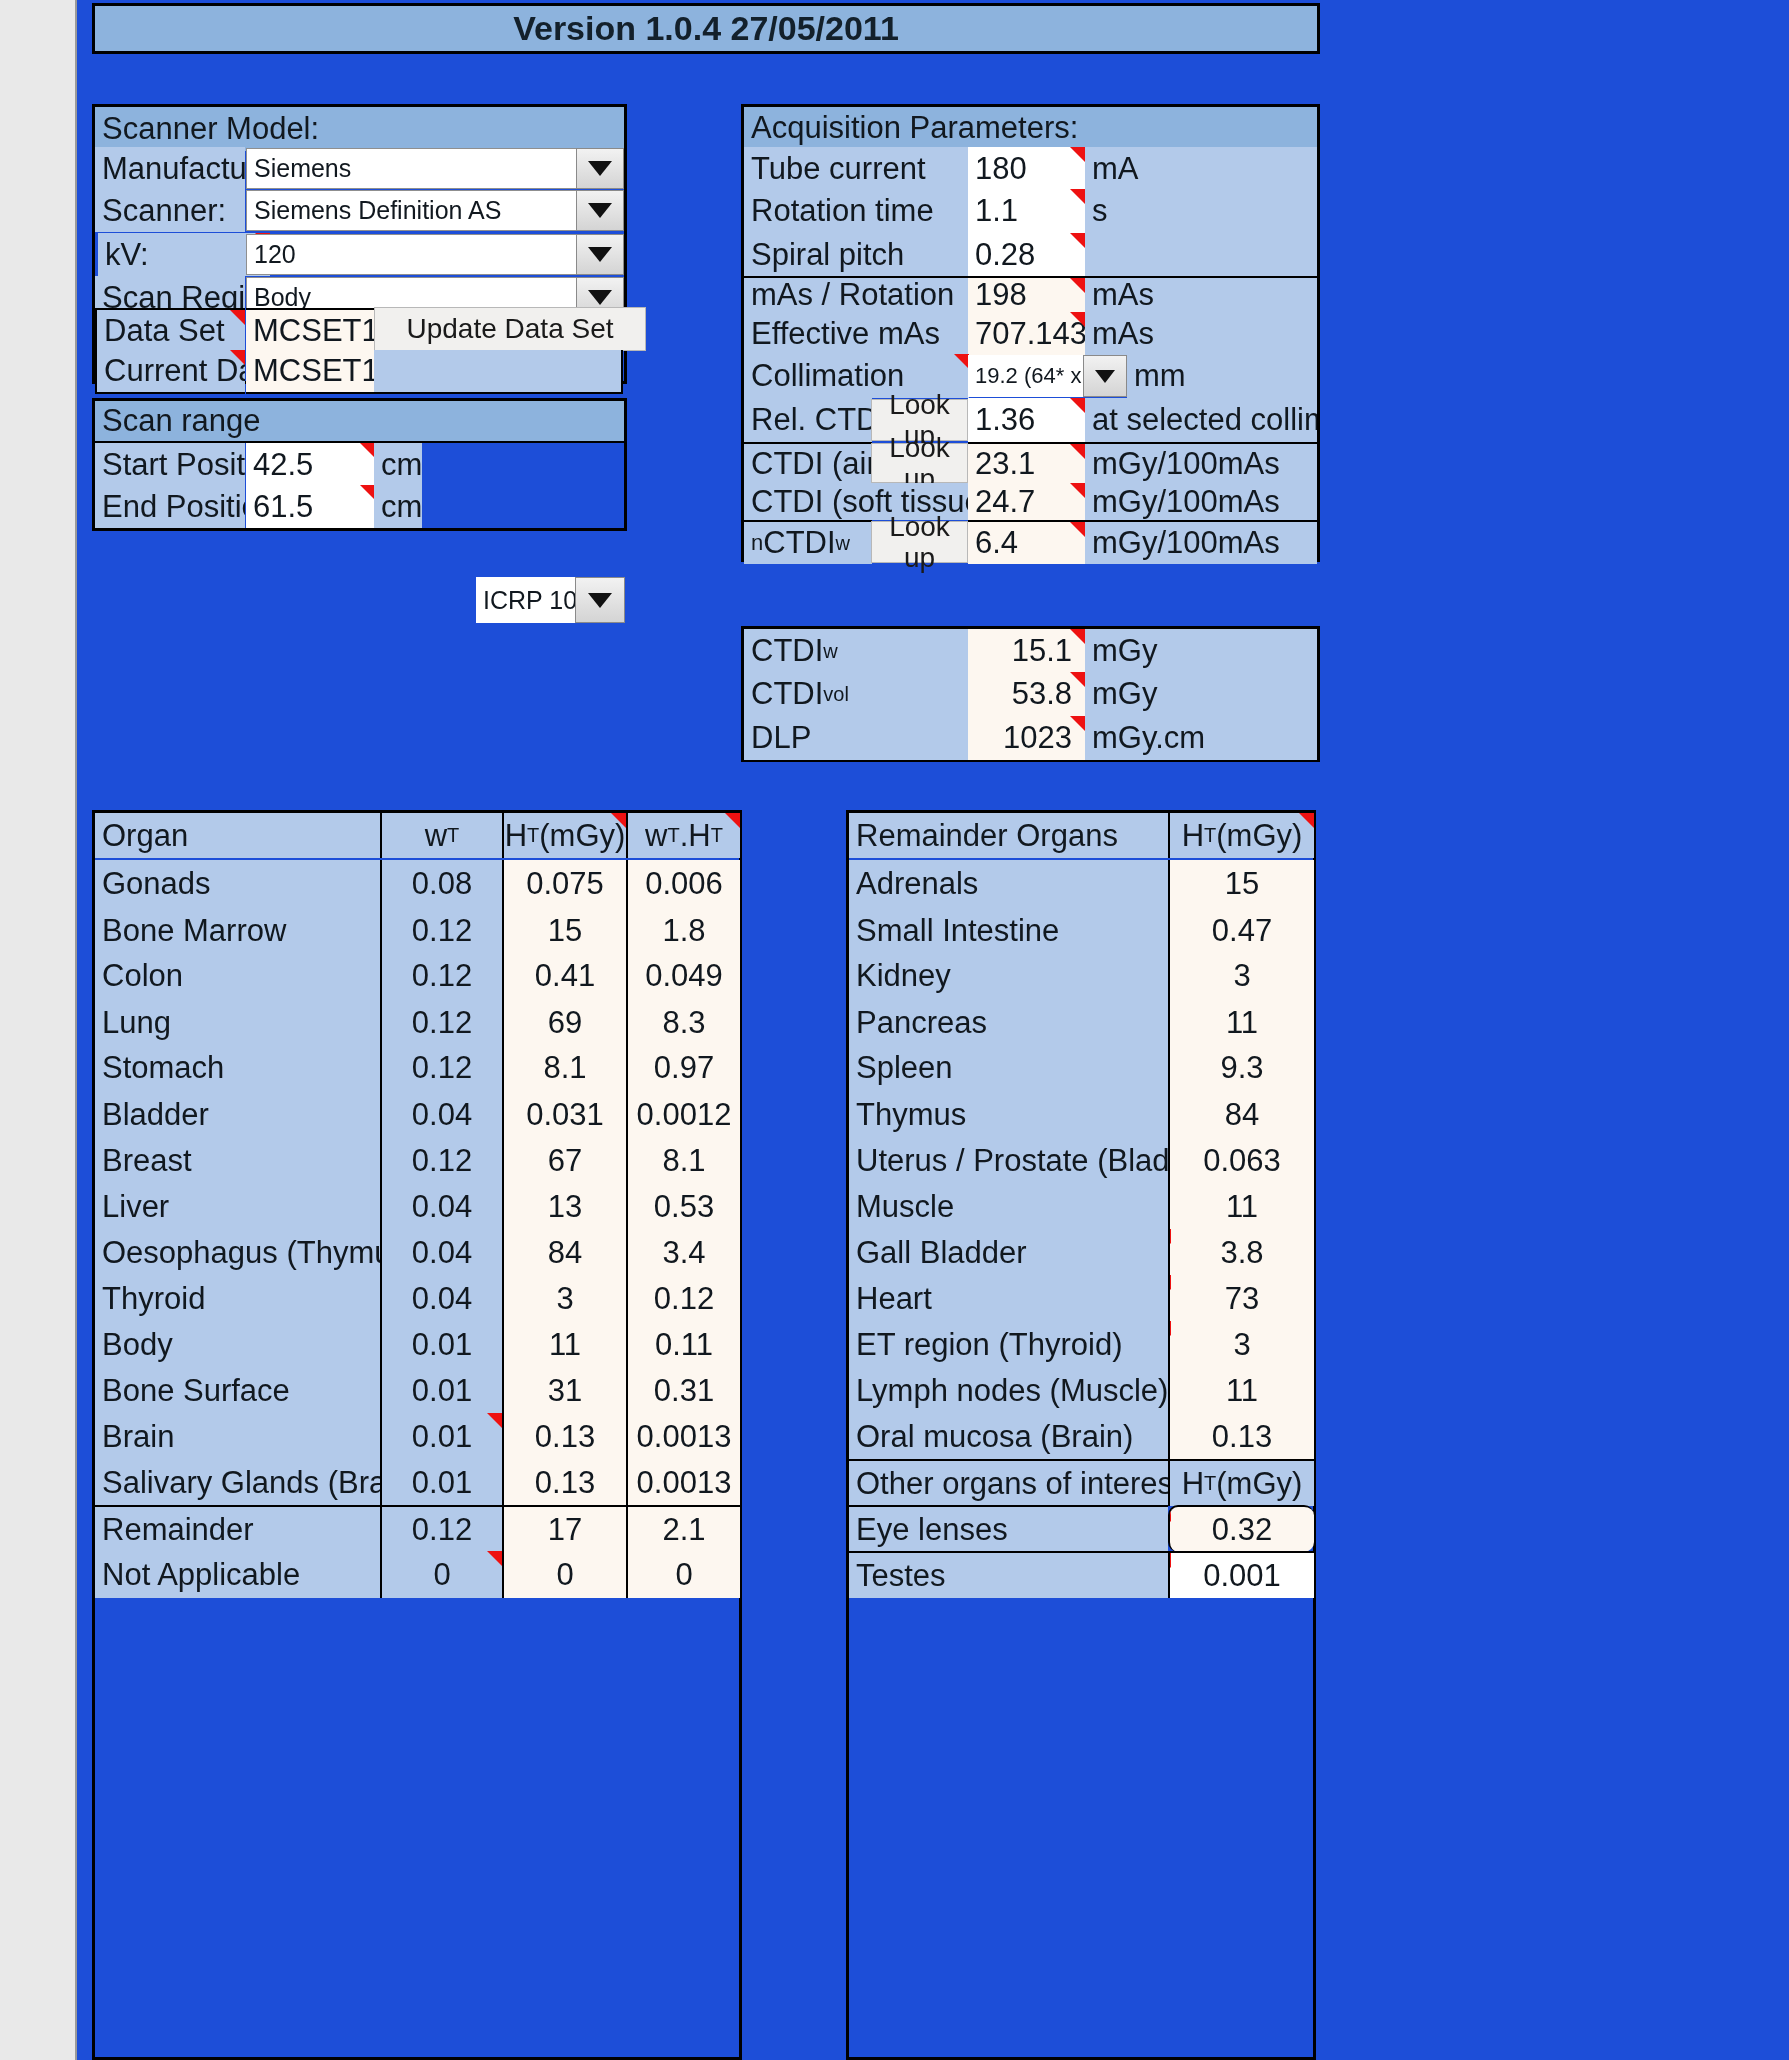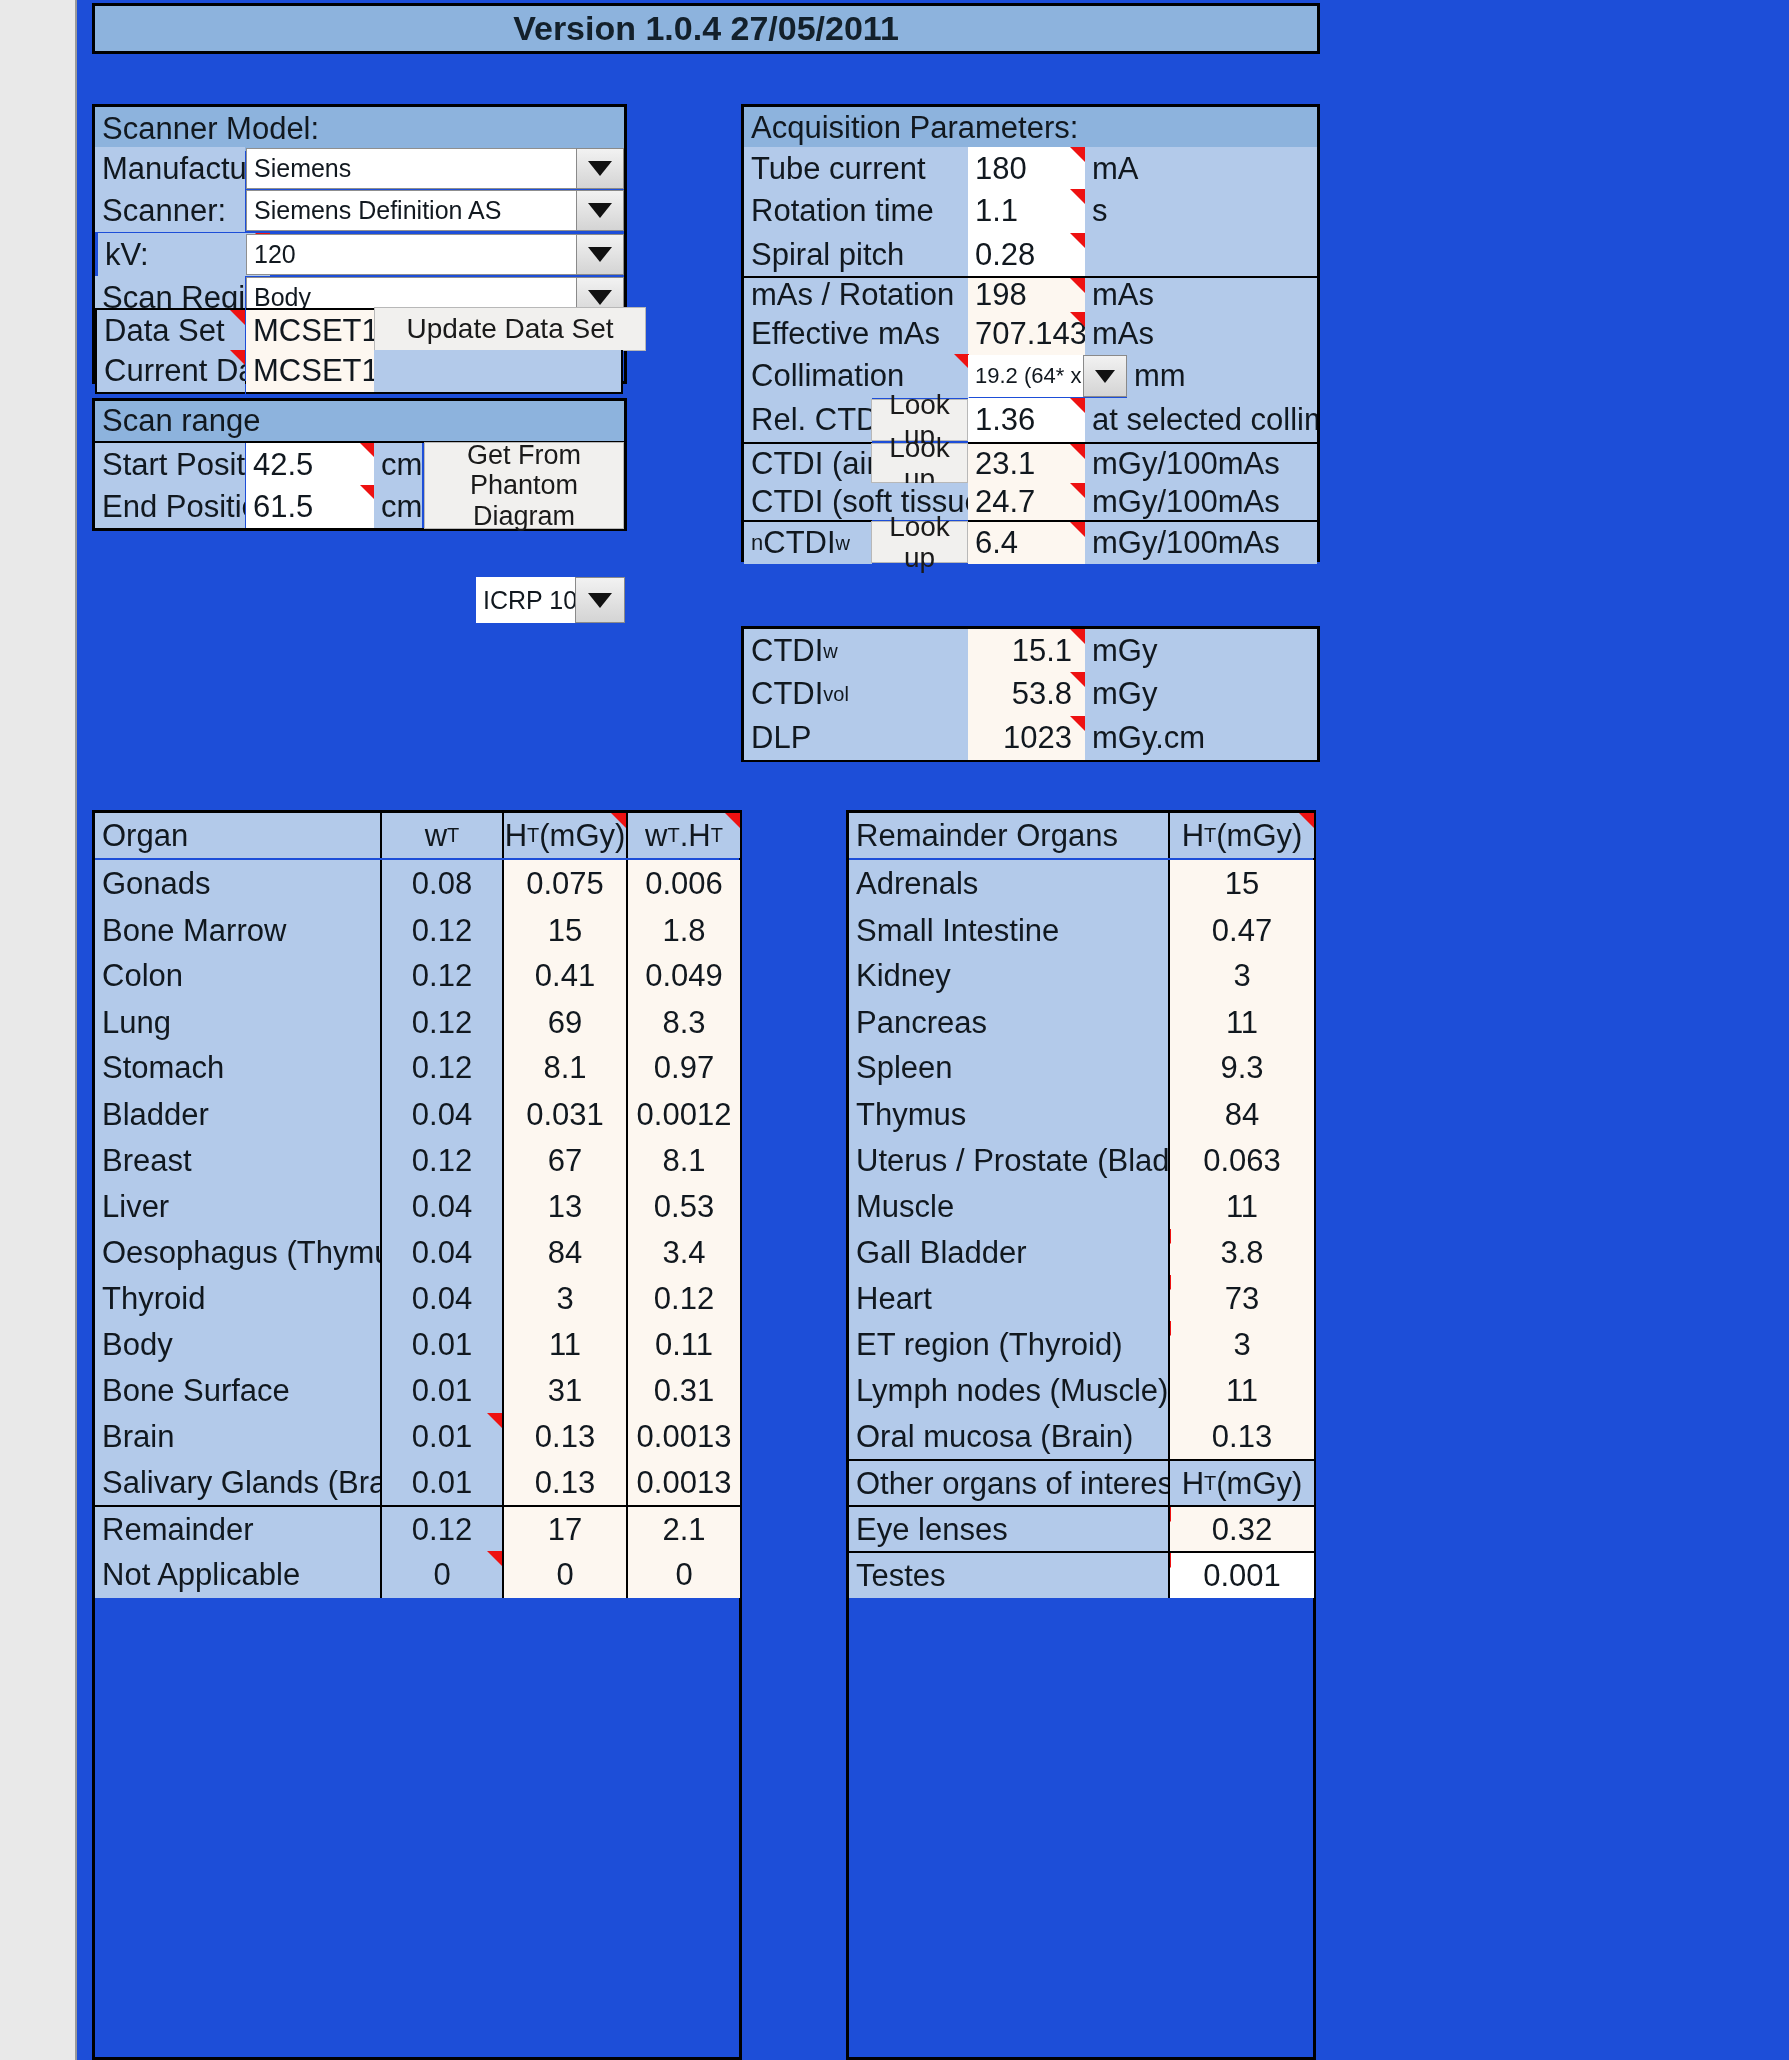--- a/index.html
+++ b/index.html
@@ -217,23 +217,20 @@
   </div>
 
   <div class="cell cellblue" style="left:95px; top:485px; width:150px; height:43px;">
     <span>End Position</span>
   </div>
   <div class="cell cellwhite cmt" style="left:246px; top:485px; width:129px; height:43px;">
     <span>61.5</span>
   </div>
   <div class="cell cellblue" style="left:374px; top:485px; width:48px; height:43px;">
     <span>cm</span>
-  </div>
-  <div class="pbtn sm" style="left:424px; top:442px; width:200px; height:87px;">
-    <span>Get From Phantom Diagram</span>
   </div>
 
   <div class="cell cellwhite sm" style="left:476px; top:577px; width:99px; height:46px;">
     <span>ICRP 103</span>
   </div>
   <div class="ddbtn" style="left:575px; top:577px; width:50px; height:46px;">
     <span class="tri"></span>
   </div>
 
   <div class="panel" style="left:741px; top:104px; width:579px; height:458px;">
@@ -444,19 +441,19 @@
       <div class="cell cellcream c bl" style="left: 1168px; top: 1367px; width: 146px; height: 47px;">11</div>
       <div class="cell cellblue" style="left: 849px; top: 1413px; width: 319px; height: 47px;">Oral mucosa (Brain)</div>
       <div class="cell cellcream c bl" style="left: 1168px; top: 1413px; width: 146px; height: 47px;">0.13</div>
       <div class="cell cellblue bt" style="left: 849px; top: 1459px; width: 319px; height: 47px;">Other organs of interest</div>
       <div class="cell cellblue c bl bt" style="left: 1168px; top: 1459px; width: 146px; height: 47px;">
         <span>H</span>
         <span style="font-size:20px;vertical-align:-0.3em;">T</span>
         <span> (mGy)</span>
       </div>
       <div class="cell cellblue bt" style="left: 849px; top: 1505px; width: 319px; height: 47px;">Eye lenses</div>
-      <div class="cell cellcream c bl bt cmtl" style="left: 1168px; top: 1505px; width: 146px; height: 47px;">0.32</div>
+      <div class="cell cellcream c bl bt cmtl" style="left: 1168px; top: 1505px; width: 146px; height: 47px; border-radius: 10px;">0.32</div>
       <div class="cell cellblue bt" style="left: 849px; top: 1551px; width: 319px; height: 47px;">Testes</div>
       <div class="cell cellwhite c bl bt cmtl" style="left: 1168px; top: 1551px; width: 146px; height: 47px;">0.001</div>
     </div>
 
 </div>
 
 
 </body></html>

